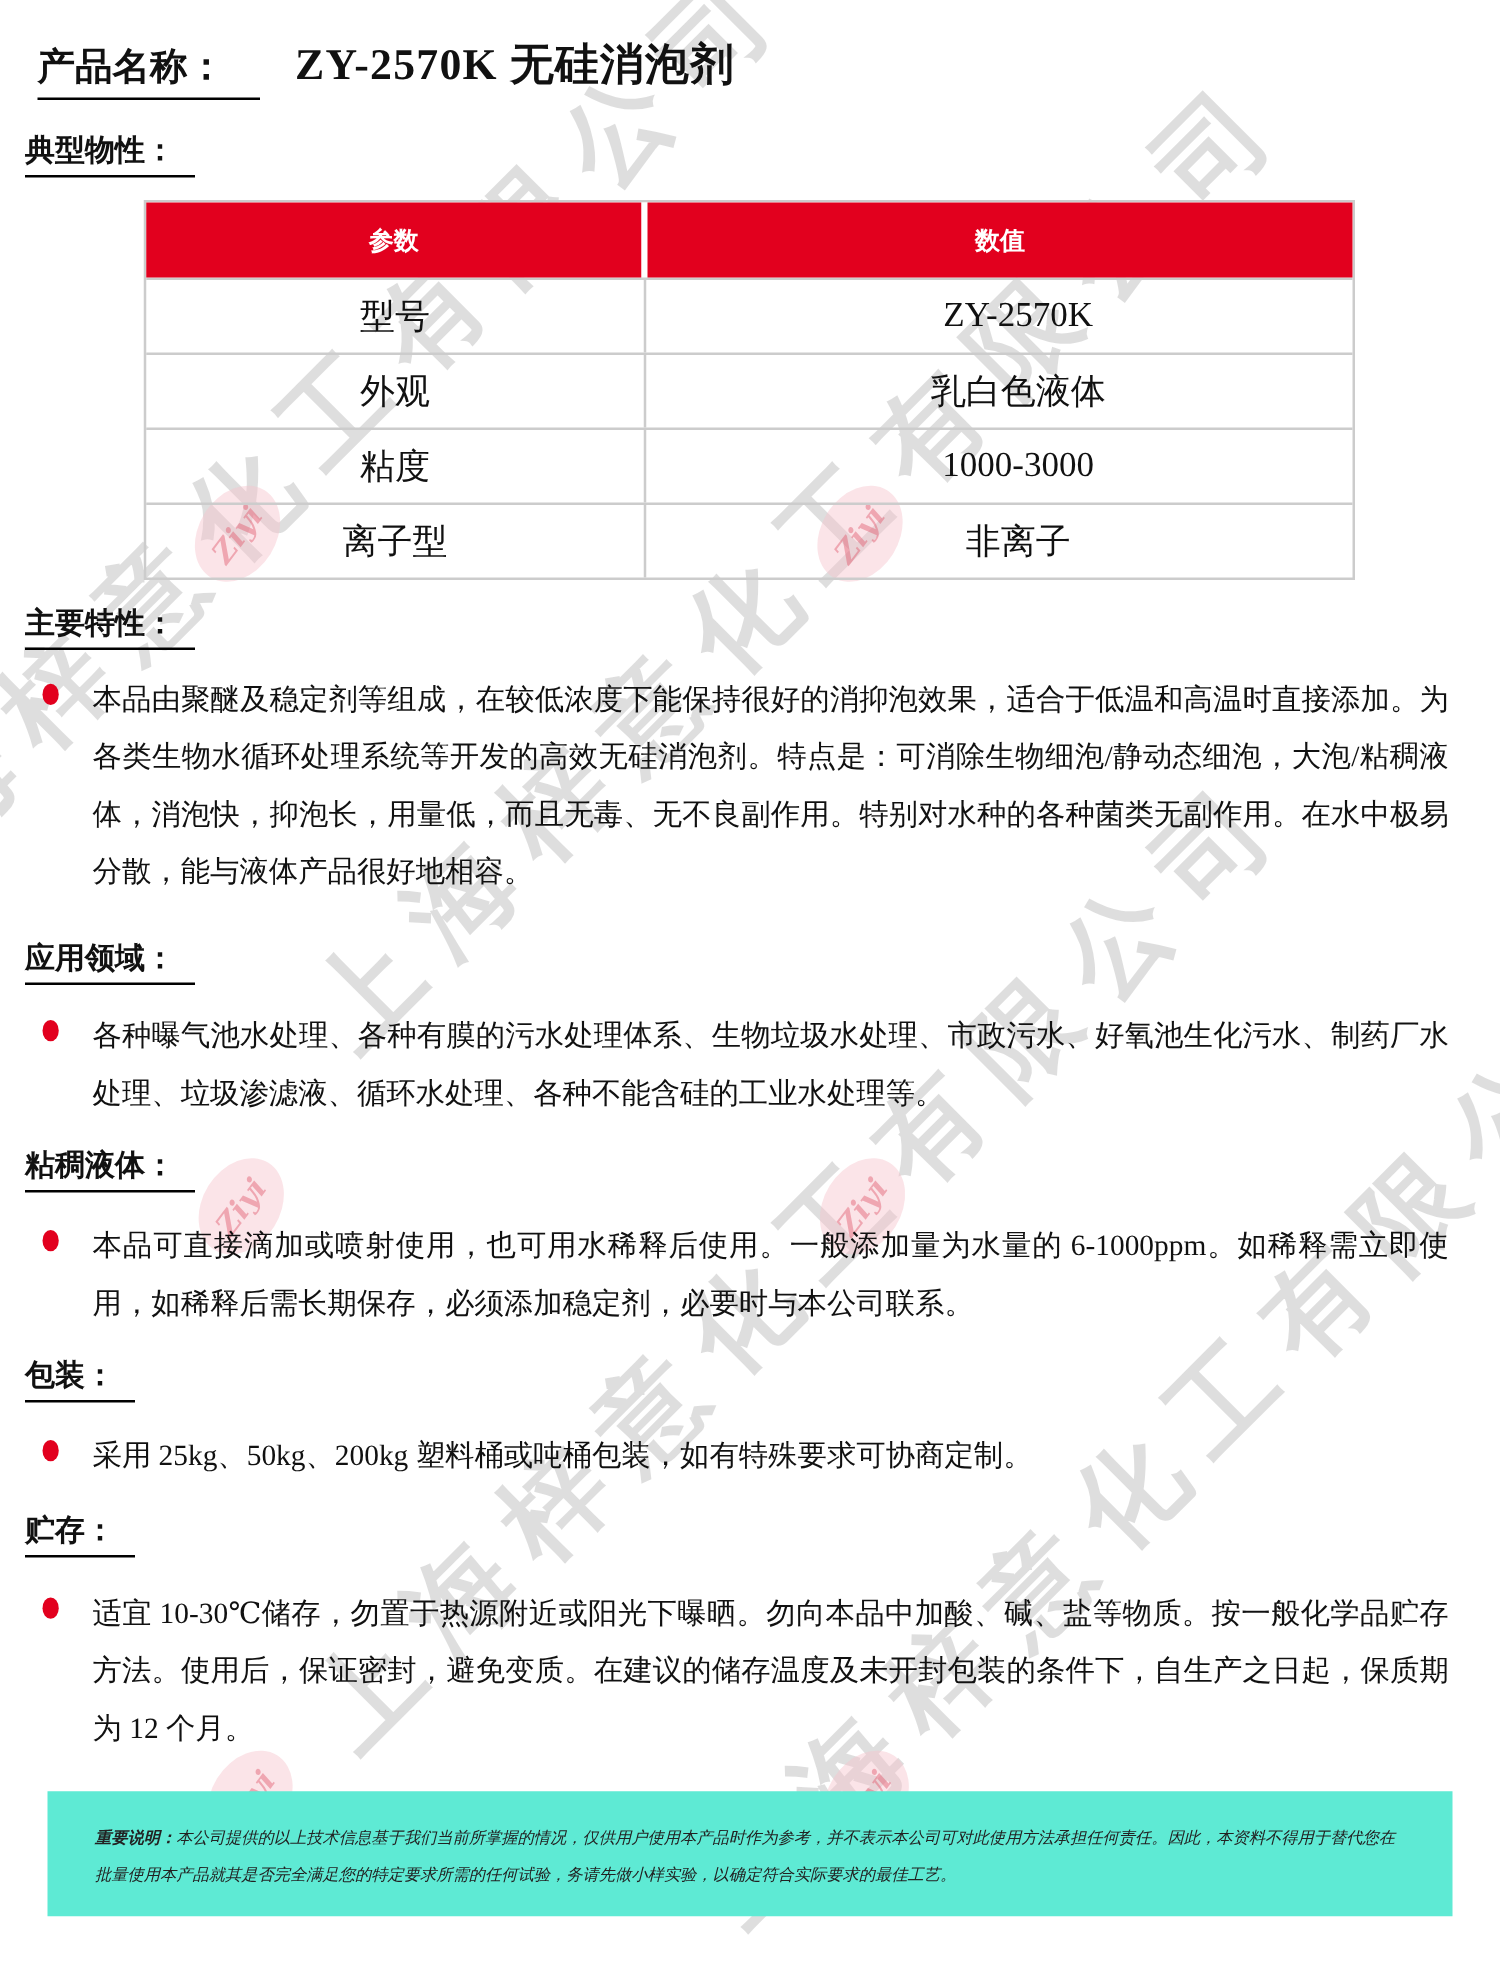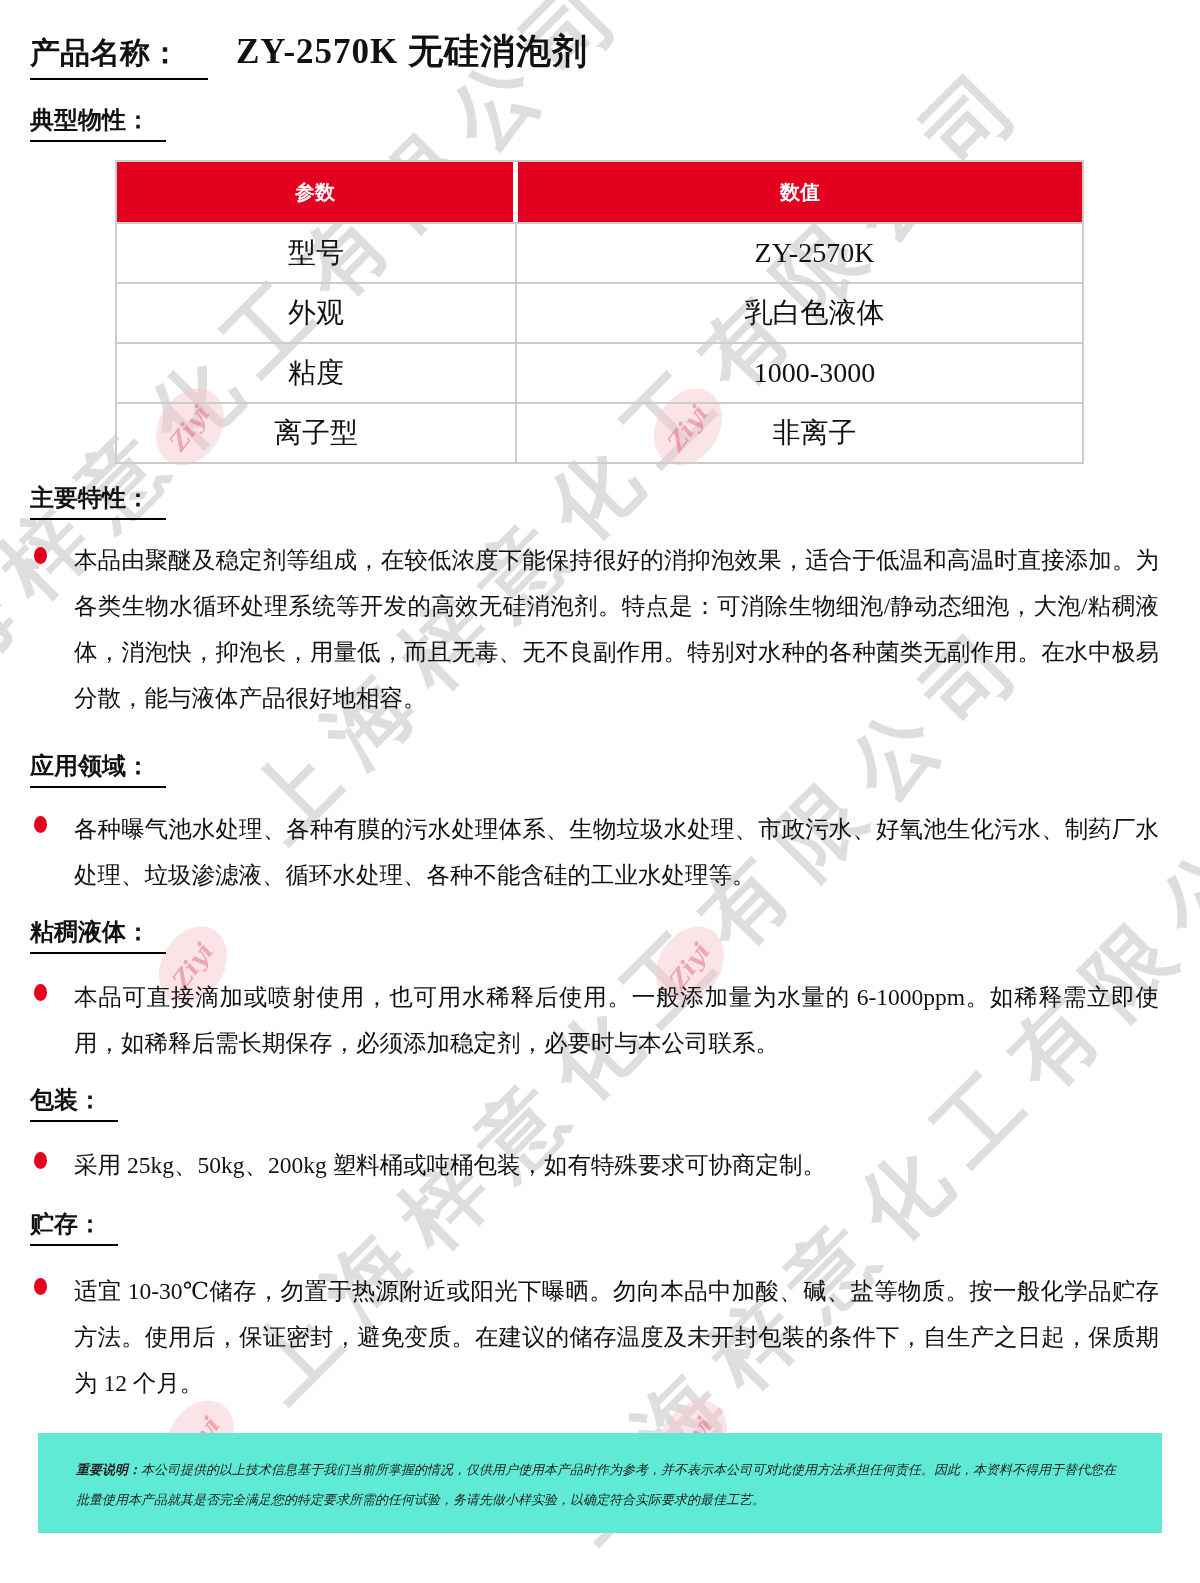--- a/index.html
+++ b/index.html
@@ -32,21 +32,21 @@
   }
   
   .content{position:absolute;inset:0;z-index:1;}
   .hdr-row{position:absolute;left:30px;top:28px;display:flex;align-items:baseline;}
   .hdr-label{
     font-size:30px;font-weight:bold;border-bottom:2px solid #000;
     padding-right:28px;padding-bottom:4px;
   }
   .hdr-title{font-size:35px;font-weight:bold;margin-left:28px;letter-spacing:1px;}
   .sec-heading{
-    position:absolute;left:30px;font-size:24px;font-weight:bold;
+    position:absolute;left:20px;font-size:24px;font-weight:bold;
     border-bottom:2px solid #000;padding-right:16px;padding-bottom:4px;
   }
   
   .ptable{position:absolute;left:115px;top:160px;width:965px;border:2px solid #cccccc;background:transparent;}
   .ptable .thead{display:flex;height:60px;gap:5px;background:#ffffff;}
   .ptable .hcell{
     background:#e2001e;color:#ffffff;font-weight:bold;font-size:20px;
     display:flex;align-items:center;justify-content:center;
   }
   .ptable .hcell.c1{width:396px;}

